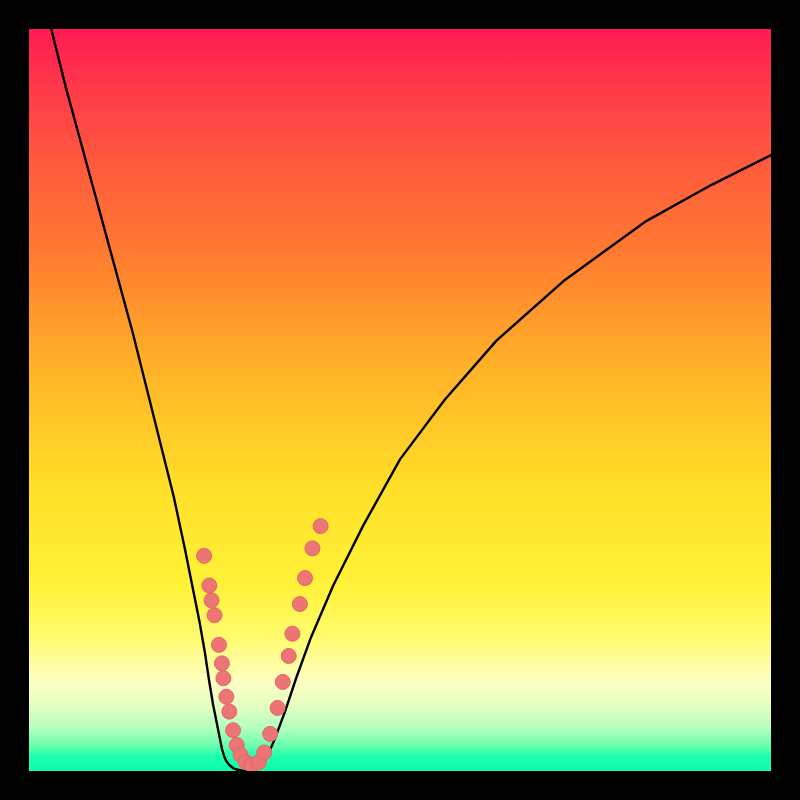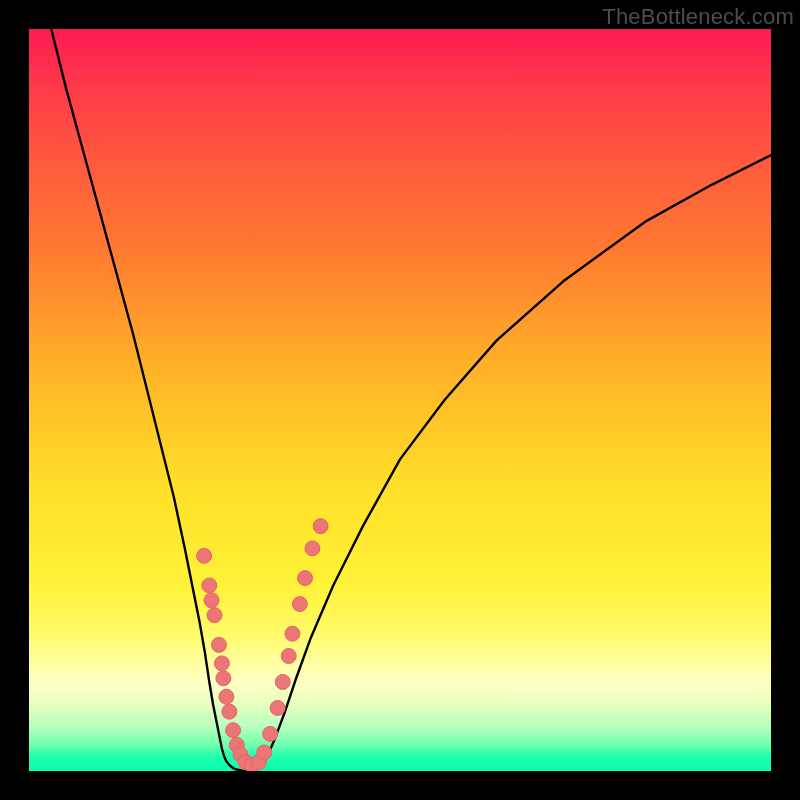--- a/index.html
+++ b/index.html
@@ -95,14 +95,13 @@
           <circle cx="259.70" cy="626.99" r="7.5" fill="#ec7575" stroke="#e86464" stroke-width="1"></circle>
           <circle cx="263.41" cy="604.73" r="7.5" fill="#ec7575" stroke="#e86464" stroke-width="1"></circle>
           <circle cx="270.83" cy="575.05" r="7.5" fill="#ec7575" stroke="#e86464" stroke-width="1"></circle>
           <circle cx="276.02" cy="549.08" r="7.5" fill="#ec7575" stroke="#e86464" stroke-width="1"></circle>
           <circle cx="283.44" cy="519.40" r="7.5" fill="#ec7575" stroke="#e86464" stroke-width="1"></circle>
           <circle cx="291.61" cy="497.14" r="7.5" fill="#ec7575" stroke="#e86464" stroke-width="1"></circle>
         </g>
     </svg>
   </div>
 
-  <div class="watermark">TheBottleneck.com</div>
 </div>
 
 </body></html>

